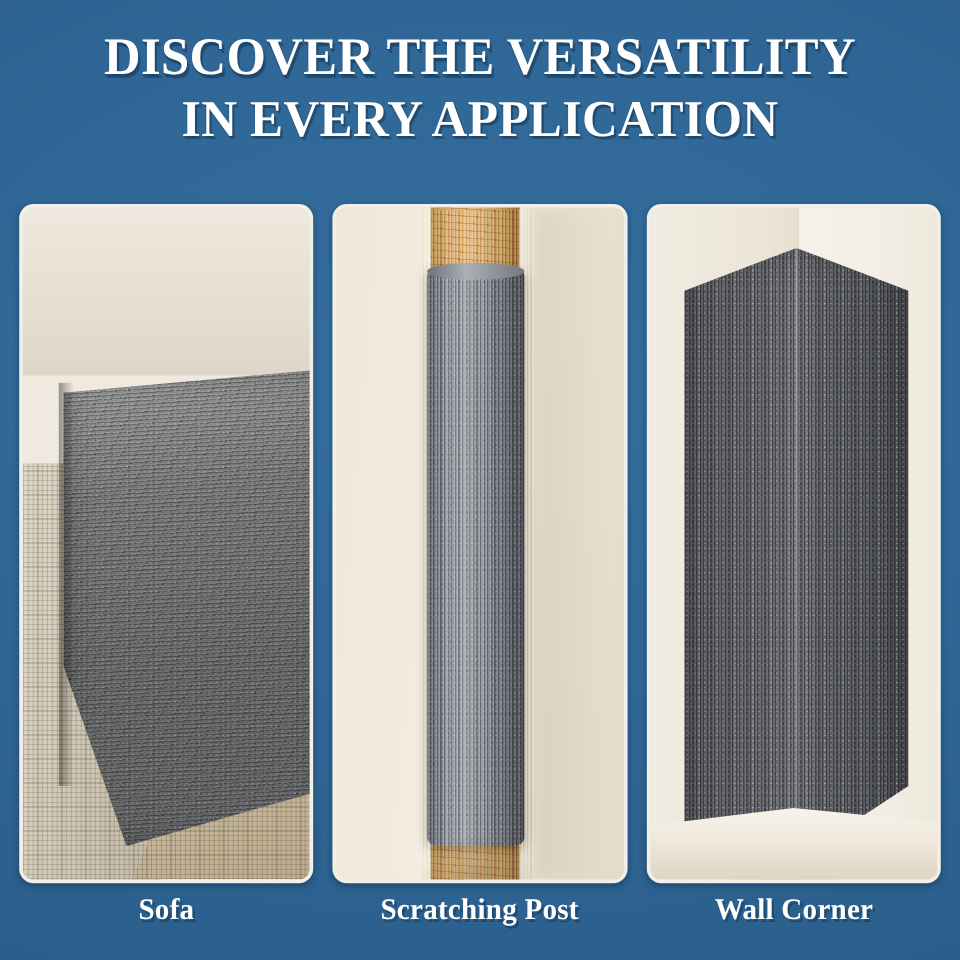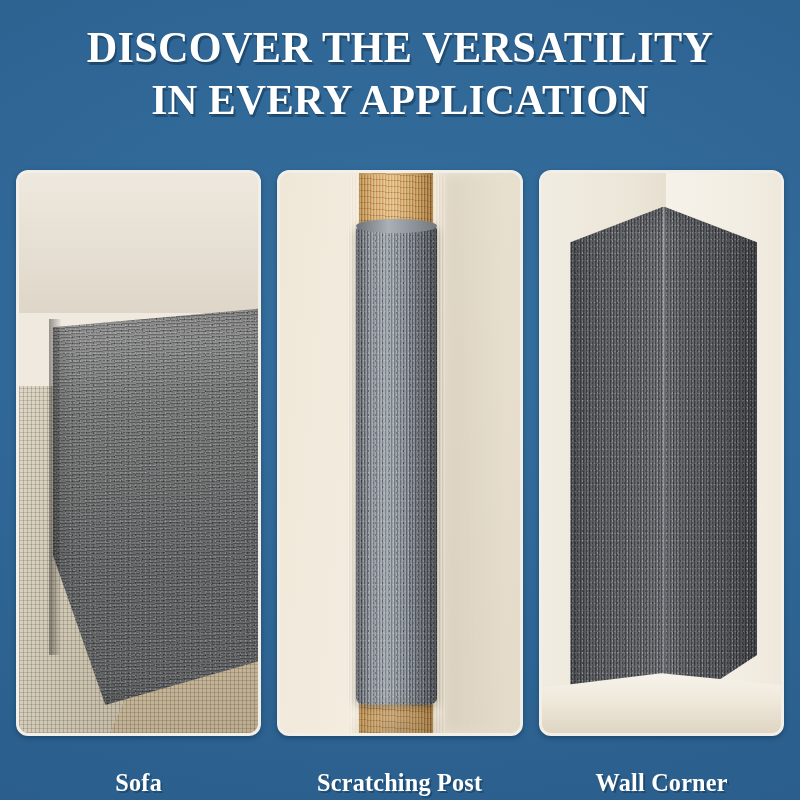--- a/index.html
+++ b/index.html
@@ -203,21 +203,20 @@
   }
 
   
   .captions {
     position: absolute;
     top: 742px;
     left: 16px;
     width: 768px;
     display: flex;
     gap: 16px;
-    margin-top: 24px;
   }
   .caption {
     flex: 1 1 0;
     text-align: center;
     color: #ffffff;
     font-size: 25px;
     font-weight: 700;
     line-height: 34px;
     letter-spacing: 0.2px;
     font-family: "Liberation Serif", "DejaVu Serif", serif;

